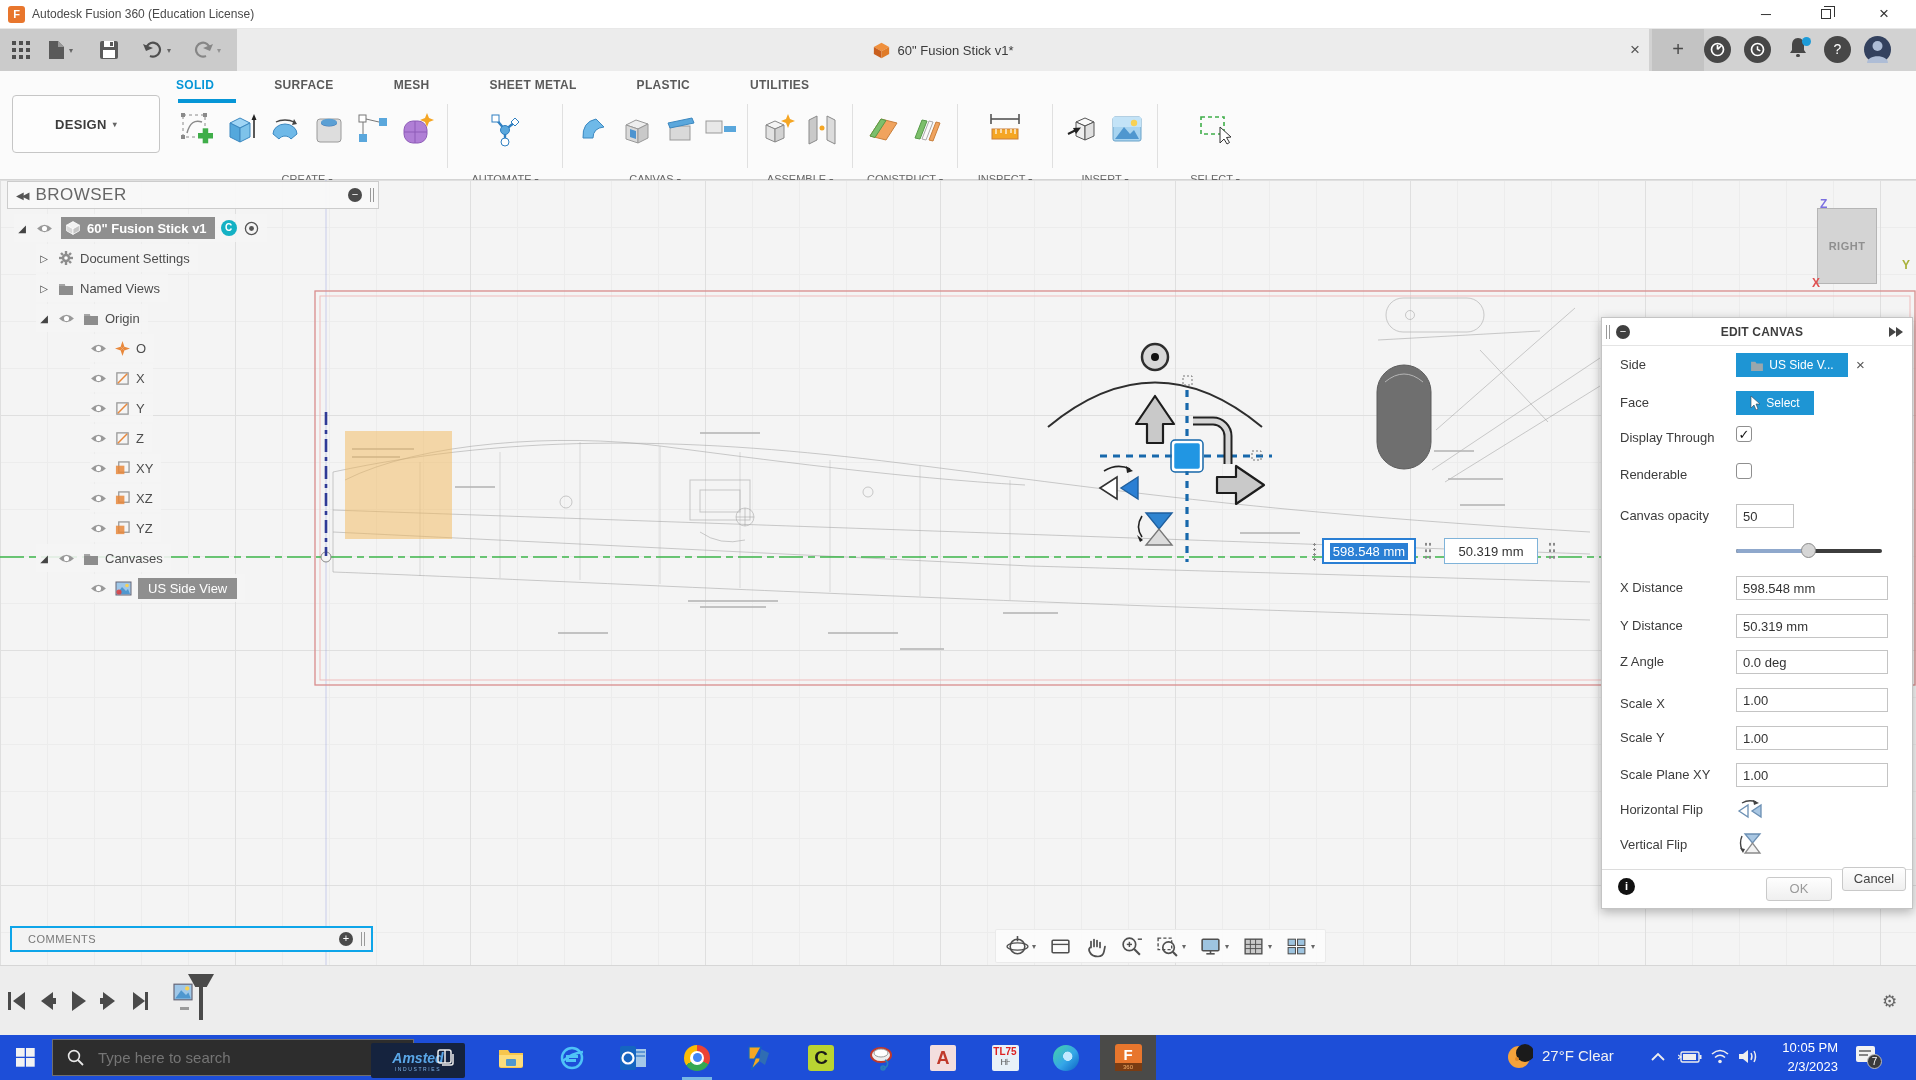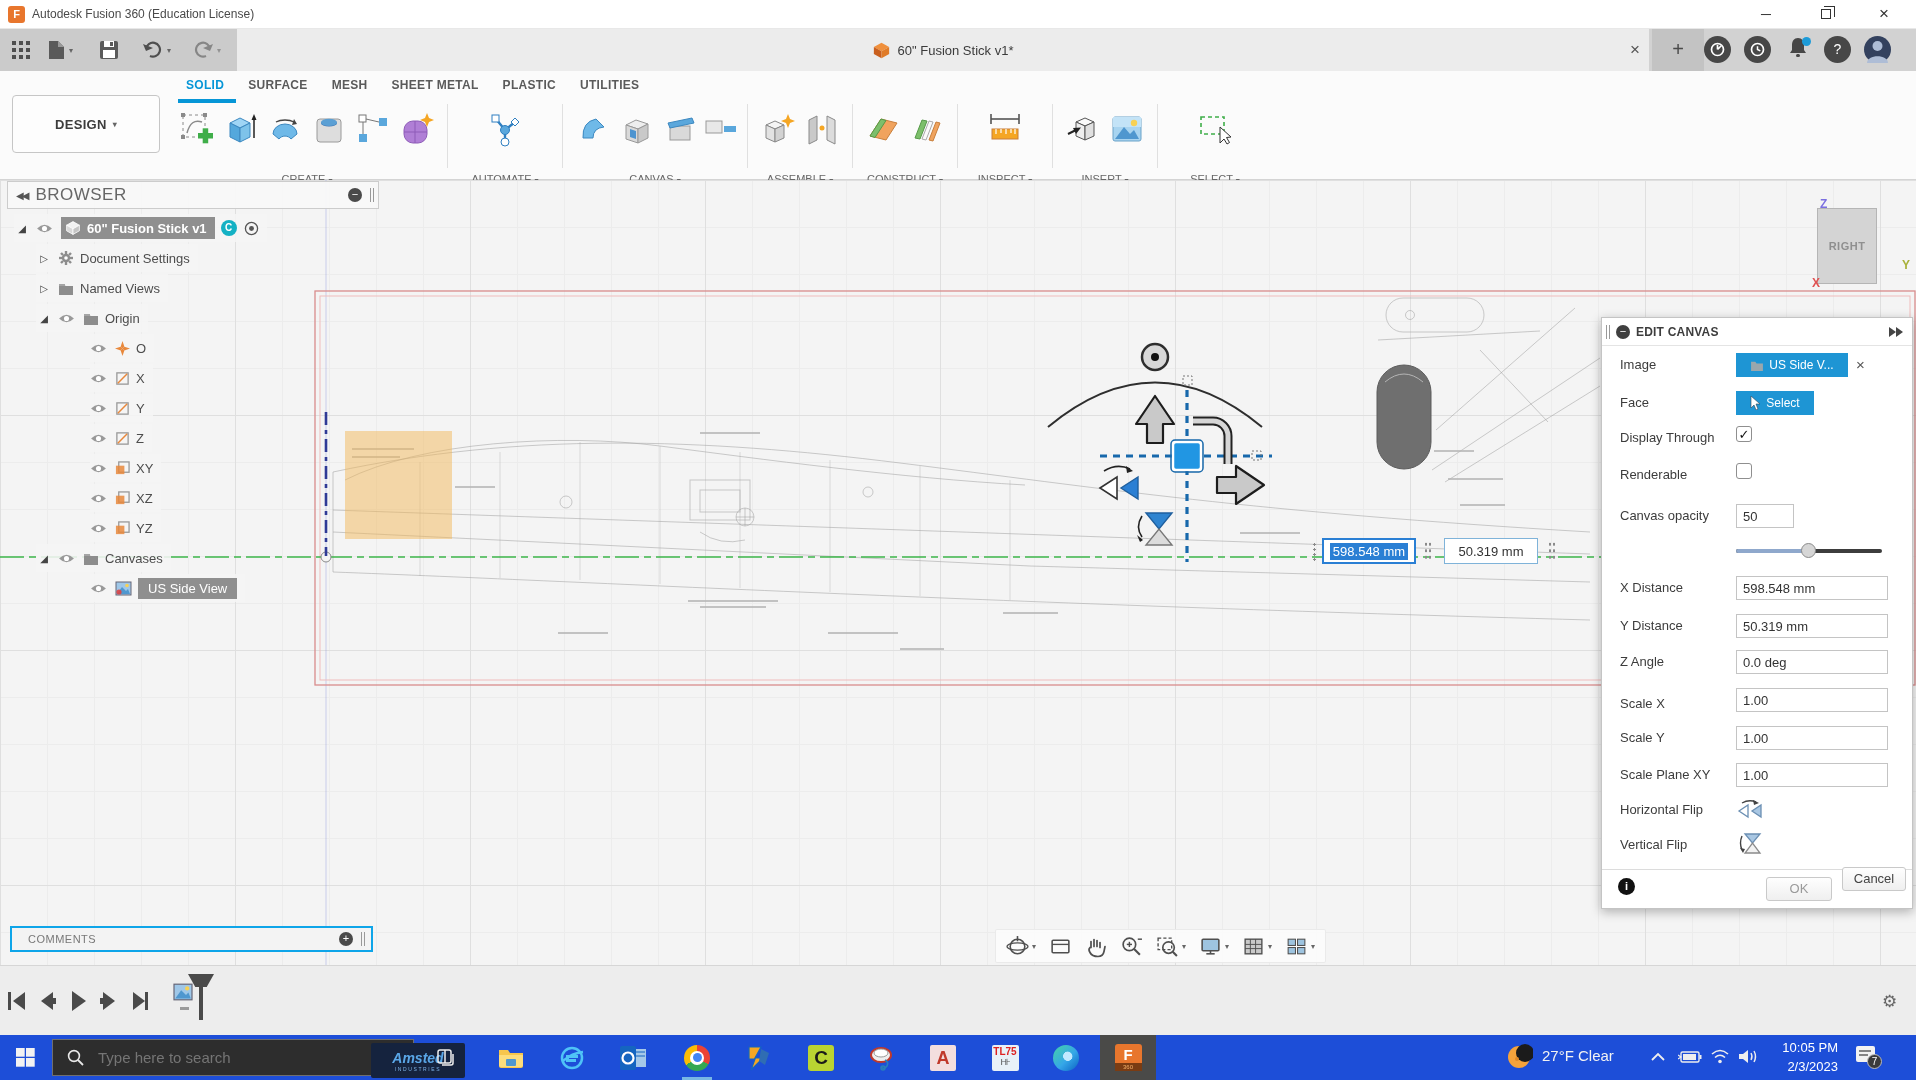--- a/index.html
+++ b/index.html
@@ -18,21 +18,21 @@
   .quickzone{left:0;top:0;width:237px;height:42px;background:#cbcbcb;}
   .qicon{height:42px;display:flex;align-items:center;color:#4f4f4f;}
   .doc-tab{left:237px;top:0;width:1412px;height:42px;background:#ececec;display:flex;align-items:center;justify-content:center;gap:8px;}
   .doc-tab-label{font-size:13px;color:#3b3b3b;}
   .tab-close{left:1622px;top:8px;width:26px;height:26px;font-size:17px;color:#555;text-align:center;line-height:26px;}
   .plus-tile{left:1652px;top:0;width:52px;height:42px;background:#c3c3c3;color:#4a4a4a;font-size:20px;text-align:center;line-height:40px;}
   .cicon{width:27px;height:27px;border-radius:50%;background:#474747;color:#fff;text-align:center;line-height:27px;font-size:14px;}
   
   .ribbon{left:0;top:71px;width:1916px;height:109px;background:#fbfbfb;border-bottom:1px solid #d4d4d4;}
   .design-btn{left:12px;top:24px;width:148px;height:58px;border:1px solid #c6c6c6;border-radius:4px;background:#fdfdfd;display:flex;align-items:center;justify-content:center;gap:6px;font-size:13px;font-weight:bold;color:#3c3c3c;letter-spacing:.3px;}
-  .rtabs{left:184px;top:3px;display:flex;gap:20px;justify-content:space-between;}
+  .rtabs{left:174px;top:3px;display:flex;gap:56px;justify-content:space-between;}
   .rtab{font-size:12px;font-weight:bold;color:#5a5a5a;letter-spacing:.3px;padding:4px 2px;}
   .rtab.active{color:#0696d7;}
   .tab-underline{left:178px;top:28px;width:58px;height:4px;background:#0696d7;}
   .icongroups{left:176px;top:33px;display:flex;align-items:flex-start;height:72px;}
   .rgroup{display:flex;flex-direction:column;align-items:center;}
   .rgicons{display:flex;align-items:center;height:50px;gap:2px;}
   .rglabel{font-size:11px;color:#666;margin-top:19px;white-space:nowrap;}
   .rdivider{width:1px;height:64px;background:#e0e0e0;margin:0 9px;}
   .ricon{width:42px;height:46px;display:flex;align-items:center;justify-content:center;}
   .caret{font-size:8px;color:#666;}
@@ -54,21 +54,21 @@
   .cbadge{width:16px;height:16px;border-radius:50%;background:#14b1c4;color:#fff;font-size:10px;font-weight:bold;text-align:center;line-height:16px;margin-left:6px;}
   .grip{width:4px;height:14px;border-left:1px solid #999;border-right:1px solid #999;}
   
   .viewcube{left:1817px;top:208px;width:60px;height:76px;background:#d4d4d4;border:1px solid #b5b5b5;display:flex;align-items:center;justify-content:center;font-size:11px;font-weight:bold;color:#8f8f8f;letter-spacing:.5px;}
   
   .mini-input{position:absolute;height:26px;background:#fff;display:flex;align-items:center;justify-content:center;font-size:13px;}
   .dots-handle{position:absolute;width:8px;height:20px;background:radial-gradient(circle,#8a8a8a 1.2px,transparent 1.5px);background-size:4px 6.5px;}
   
   .dialog{left:1601px;top:317px;width:312px;height:592px;background:#fff;border:1px solid #c4c4c4;box-shadow:0 3px 10px rgba(0,0,0,.28);}
   .dlg-header{position:absolute;left:0;top:0;width:100%;height:28px;border-bottom:1px solid #e4e4e4;display:flex;align-items:center;}
-  .dlg-title{font-size:12px;font-weight:bold;color:#3d3d3d;margin-left:6px;letter-spacing:.2px;}
+  .dlg-title{font-size:12px;font-weight:bold;color:#3d3d3d;margin-left:6px;letter-spacing:.2px;text-align:center;}
   .dlg-label{position:absolute;left:18px;width:114px;font-size:13px;color:#3c3c3c;line-height:24px;}
   .dlg-input{position:absolute;left:134px;width:152px;height:24px;border:1px solid #c4c4c4;background:#fff;font-size:13px;color:#333;padding:0 6px;}
   .chk{position:absolute;left:134px;width:16px;height:16px;border:1px solid #8f8f8f;border-radius:3px;background:#fff;font-size:13px;line-height:15px;text-align:center;color:#111;}
   .blue-btn{position:absolute;background:#1e95d4;color:#fff;font-size:12px;display:flex;align-items:center;justify-content:center;gap:5px;}
   .dlg-btn{position:absolute;height:24px;border:1px solid #c9c9c9;border-radius:3px;background:linear-gradient(#fefefe,#efefef);font-size:13px;text-align:center;line-height:22px;}
   
   .comments{left:10px;top:926px;width:363px;height:26px;background:#f3f3f3;border:2px solid #0ea5e9;display:flex;align-items:center;}
   .navbar{left:995px;top:929px;height:34px;background:rgba(252,252,252,.9);border:1px solid rgba(0,0,0,.07);border-radius:2px;display:flex;align-items:center;padding:0 10px;gap:13px;}
   .navitem{display:flex;align-items:center;gap:3px;}
   .timeline{left:0;top:965px;width:1916px;height:70px;background:#ededed;border-top:1px solid #d6d6d6;}
@@ -709,21 +709,21 @@
     <div class="dlg-header">
       <span class="grip" style="margin-left:4px;"></span>
       <span style="width:14px;height:14px;border-radius:50%;background:#3f3f3f;color:#fff;font-size:11px;line-height:13px;text-align:center;margin-left:6px;">−</span>
       <span class="dlg-title" style="flex:1;">EDIT CANVAS</span>
       <svg width="16" height="10" viewBox="0 0 16 10" style="margin-right:8px;">
           <polygon points="1,0 8,5 1,10" fill="#444"></polygon>
           <polygon points="8,0 15,5 8,10" fill="#444"></polygon>
         </svg>
     </div>
 
-    <div class="dlg-label" style="top:35px;">Image</div>
+    <div class="dlg-label" style="top:35px;">Side</div>
     <div class="blue-btn" style="left:134px;top:35px;width:112px;height:24px;">
       <svg width="14" height="11" viewBox="0 0 16 13">
           <path d="M1 2 h5 l1.5 2 H15 v9 H1 Z" fill="#9aa7ad"></path>
         </svg>
       <span>US Side V...</span>
     </div>
     <div style="position:absolute;left:254px;top:38px;font-size:15px;color:#555;">×</div>
 
     <div class="dlg-label" style="top:73px;">Face</div>
     <div class="blue-btn" style="left:134px;top:73px;width:78px;height:24px;">

